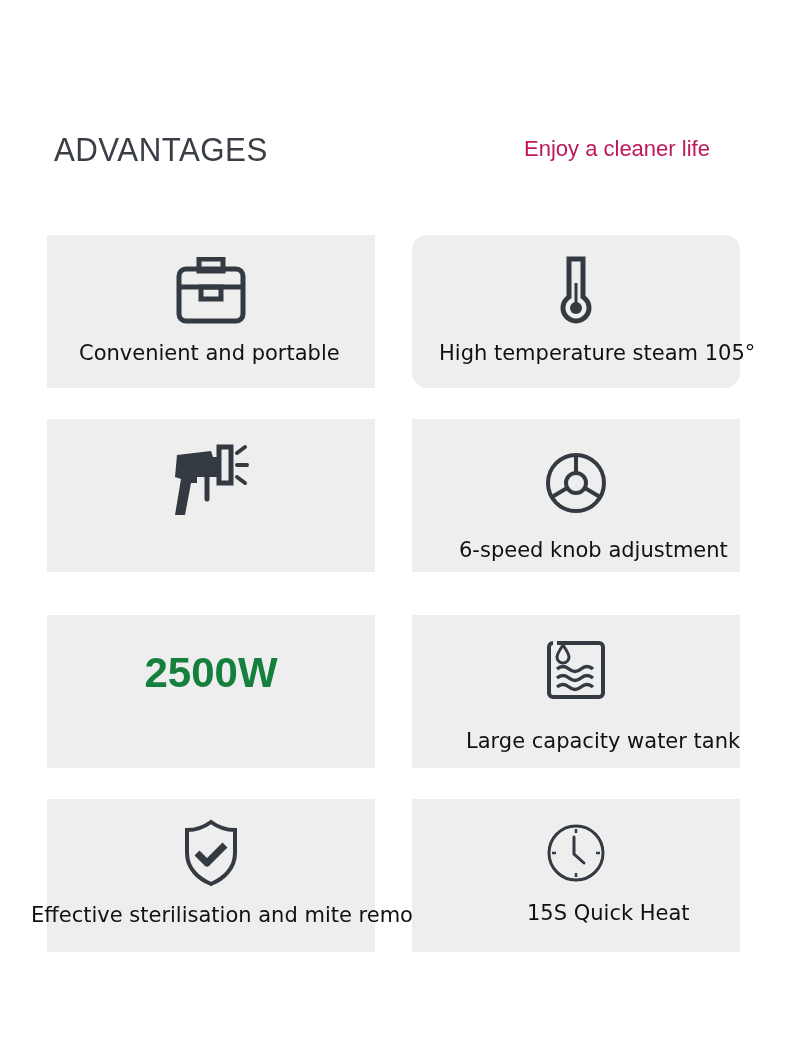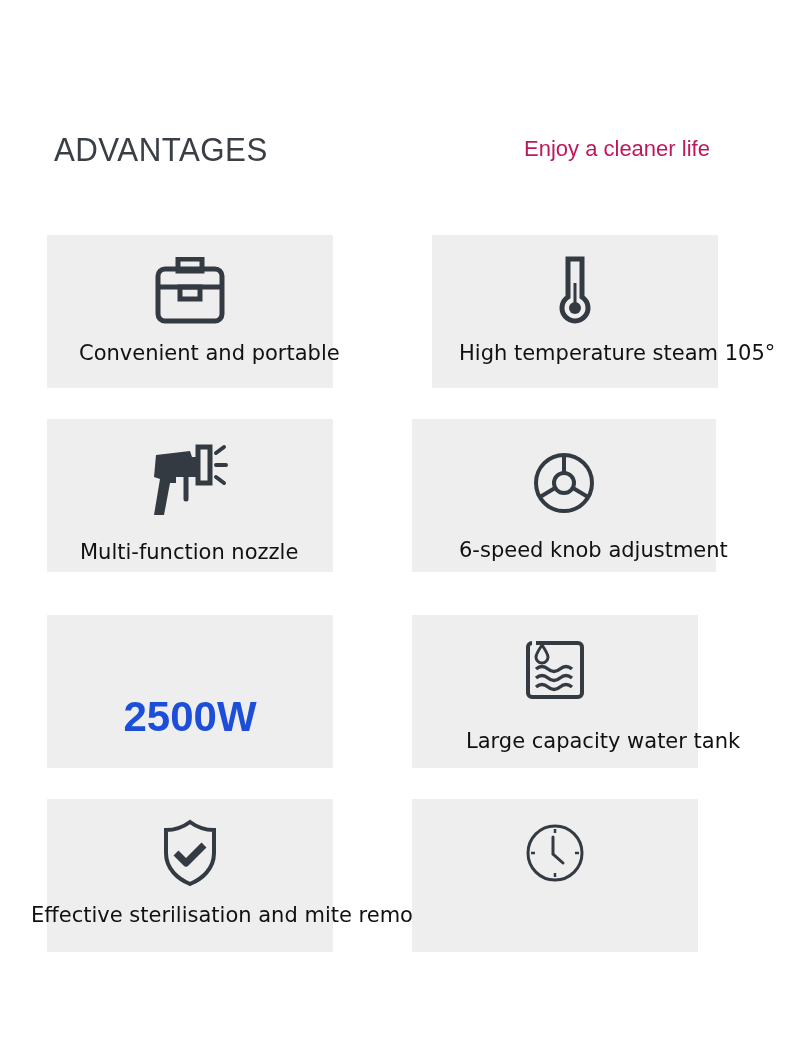--- a/index.html
+++ b/index.html
@@ -17,57 +17,57 @@
       font-size: 34px; letter-spacing: 0.5px;
       color: #3a3f46; font-weight: normal;
       transform: scaleX(0.92); transform-origin: left;
     }
     .subheading {
       position: absolute; left: 524px; top: 136px;
       font-family: "Liberation Sans", sans-serif;
       font-size: 22px; color: #be185d;
     }
     .card {
-      position: absolute; width: 286px; height: 153px;
+      position: absolute; width: 328px; height: 153px;
       background: #eeeeee;
     }
     .card .icon {
       position: absolute; left: 50%; transform: translateX(-50%);
     }
     .card .icon svg { display: block; }
     .card .label {
       position: absolute; white-space: nowrap;
       font-size: 21px; color: #111;
     }
     .big-power {
       position: absolute; left: 0; right: 0; top: 34px;
       text-align: center;
       font-family: "Liberation Sans", sans-serif;
-      font-weight: bold; font-size: 42px; color: #1d4ed8; margin-top: 44px;
+      font-weight: bold; font-size: 42px; color: #15803d;
     }
   </style>
 </head>
 <body>
 
 <div class="heading">ADVANTAGES</div>
 <div class="subheading">Enjoy a cleaner life</div>
 
 <div class="card" style="left:47px; top:235px;">
   <div class="icon" style="top:22px;">
     <svg width="72" height="68" viewBox="0 0 72 68">
       <rect x="4" y="12" width="64" height="52" rx="7" fill="none" stroke="#333a42" stroke-width="5"></rect>
       <rect x="24" y="2" width="24" height="12" fill="none" stroke="#333a42" stroke-width="5"></rect>
       <line x1="4" y1="30" x2="68" y2="30" stroke="#333a42" stroke-width="5"></line>
       <rect x="26" y="30" width="20" height="12" fill="none" stroke="#333a42" stroke-width="5"></rect>
     </svg>
   </div>
   <div class="label" style="left:32px; top:106px;">Convenient and portable</div>
 </div>
 
-<div class="card" style="left:432px; top:235px;">
+<div class="card" style="left:412px; top:235px;border-radius:15px;">
   <div class="icon" style="top:18px;">
     <svg width="36" height="72" viewBox="0 0 36 72">
       <path d="M11 6 H25 V44 A13 13 0 1 1 11 44 Z" fill="none" stroke="#333a42" stroke-width="5"></path>
       <line x1="18" y1="30" x2="18" y2="54" stroke="#333a42" stroke-width="3"></line>
       <circle cx="18" cy="55" r="6" fill="#333a42"></circle>
     </svg>
   </div>
   <div class="label" style="left:27px; top:106px;">High temperature steam 105°</div>
 </div>
 
@@ -75,24 +75,23 @@
   <div class="icon" style="top:24px;">
     <svg width="80" height="78" viewBox="0 0 80 78">
       <path d="M6 12 L40 8 L42 14 L50 14 L50 34 L42 34 L26 34 L26 40 L20 40 L14 72 L4 72 L10 36 L4 34 Z" fill="#333a42"></path>
       <rect x="48" y="4" width="12" height="36" fill="none" stroke="#333a42" stroke-width="5"></rect>
       <line x1="36" y1="34" x2="36" y2="56" stroke="#333a42" stroke-width="5" stroke-linecap="round"></line>
       <line x1="66" y1="10" x2="74" y2="4" stroke="#333a42" stroke-width="4" stroke-linecap="round"></line>
       <line x1="66" y1="22" x2="76" y2="22" stroke="#333a42" stroke-width="4" stroke-linecap="round"></line>
       <line x1="66" y1="34" x2="74" y2="40" stroke="#333a42" stroke-width="4" stroke-linecap="round"></line>
     </svg>
   </div>
-  <div class="label" style="left:33px; top:121px;">Multi-function nozzle</div>
 </div>
 
-<div class="card" style="left:412px; top:419px;padding-left:18px;">
+<div class="card" style="left:412px; top:419px;">
   <div class="icon" style="top:32px;">
     <svg width="64" height="64" viewBox="0 0 64 64">
       <circle cx="32" cy="32" r="28" fill="none" stroke="#333a42" stroke-width="4"></circle>
       <circle cx="32" cy="32" r="10" fill="none" stroke="#333a42" stroke-width="4"></circle>
       <line x1="32" y1="4" x2="32" y2="22" stroke="#333a42" stroke-width="4"></line>
       <line x1="8" y1="46" x2="23" y2="37" stroke="#333a42" stroke-width="4"></line>
       <line x1="56" y1="46" x2="41" y2="37" stroke="#333a42" stroke-width="4"></line>
     </svg>
   </div>
   <div class="label" style="left:47px; top:119px;">6-speed knob adjustment</div>
@@ -129,13 +128,14 @@
   <div class="icon" style="top:24px;">
     <svg width="60" height="60" viewBox="0 0 60 60">
       <circle cx="30" cy="30" r="27" fill="none" stroke="#333a42" stroke-width="3"></circle>
       <line x1="30" y1="6" x2="30" y2="10" stroke="#333a42" stroke-width="2.5"></line>
       <line x1="30" y1="50" x2="30" y2="54" stroke="#333a42" stroke-width="2.5"></line>
       <line x1="6" y1="30" x2="10" y2="30" stroke="#333a42" stroke-width="2.5"></line>
       <line x1="50" y1="30" x2="54" y2="30" stroke="#333a42" stroke-width="2.5"></line>
       <path d="M28 14 V31 L38 40" fill="none" stroke="#333a42" stroke-width="3" stroke-linecap="round"></path>
     </svg>
   </div>
+  <div class="label" style="left:115px; top:102px;">15S Quick Heat</div>
 </div>
 
 </body></html>

